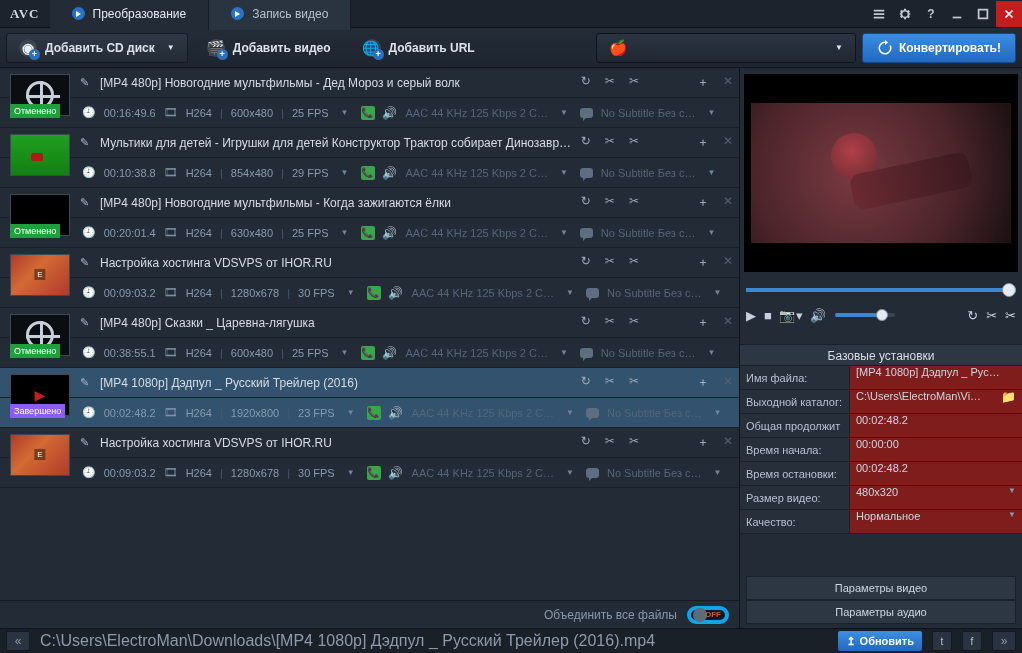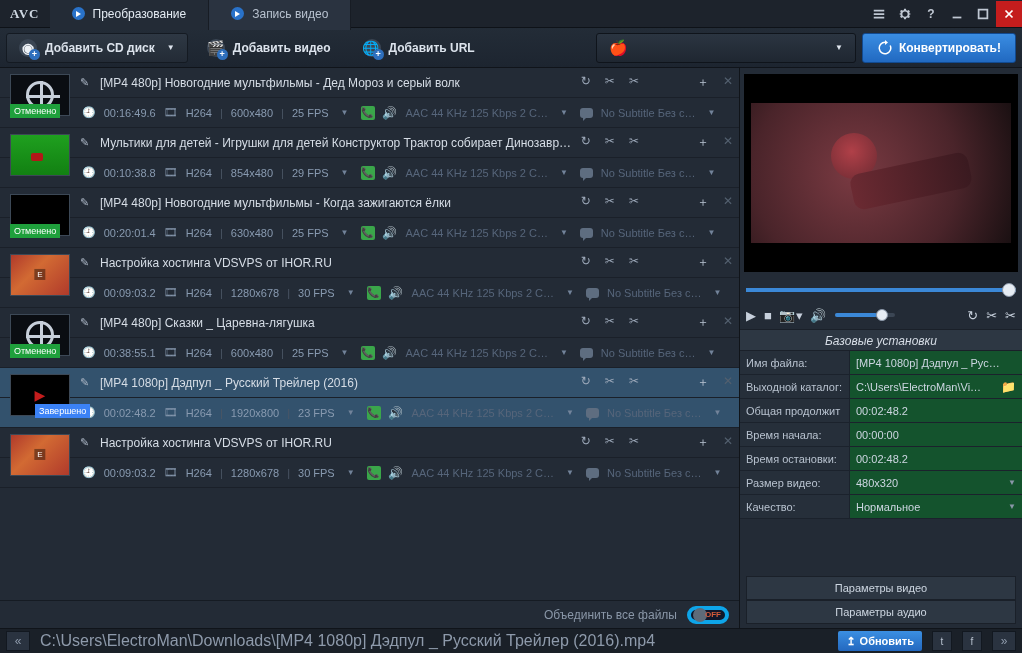--- a/index.html
+++ b/index.html
@@ -156,21 +156,21 @@
 .thumb.trailer .inner { background: #000; display: flex; align-items: center; justify-content: center; }
 .thumb.trailer .inner::after {
   content: "▶"; color: #c31d1d; font-size: 14px;
 }
 .statusbadge {
   position: absolute; left: 10px; top: 36px;
   height: 14px; padding: 0 4px; font-size: 9px;
   color: #fff; display: flex; align-items: center;
 }
 .statusbadge.cancel { background: #1fa03c; }
-.statusbadge.done { background: #3b82f6; margin-left: 25px; }
+.statusbadge.done { background: #8b5cf6; }
 .edit-icon, .check-icon { width: 14px; color: #a8b3c2; margin-right: 6px; cursor: pointer; font-size: 11px; }
 .check-signal { width: 14px; margin-left: -18px; margin-right: 6px; color: #e6ecf3; font-size: 11px; }
 .title-text { color: #d6dde6; flex: 1; white-space: nowrap; overflow: hidden; text-overflow: ellipsis; font-size: 12px; }
 .row-icons { display: flex; gap: 14px; color: #9eaabb; }
 .row-icons span { cursor: pointer; font-size: 12px; }
 .row-icons .sep { width: 30px; }
 .row-icons .plus { color: #b9c4d2; }
 .row-icons .x { color: #53606f; }
 .meta { display: flex; align-items: center; gap: 8px; font-size: 11px; }
 .meta .clock { color: #889ab0; }
@@ -255,38 +255,37 @@
   width: 60px; height: 4px; background: #3b4654; border-radius: 2px; position: relative;
 }
 .preview-ctrls .mini-slider .fill { position: absolute; left: 0; top: 0; height: 4px; background: #3b88d7; width: 70%; border-radius: 2px; }
 .preview-ctrls .mini-slider .k { position: absolute; top: -4px; left: 68%; width: 12px; height: 12px; border-radius: 50%; background: #e6ecf3; border: 1px solid #8a97a8; }
 .preview-ctrls .flex { flex: 1; }
 
 .settings-header {
   height: 22px; background: #2d3743; text-align: center;
   color: #d6dde6; font-size: 12px; line-height: 22px;
   border-top: 1px solid #1a2029; border-bottom: 1px solid #1a2029;
-  margin-top: 1px;
-  font-style: italic;
+  margin-top: 16px;
 }
 .settings-table {
   flex: 0 0 auto;
 }
 .srow {
   display: flex; height: 24px; border-bottom: 1px solid #1b222c;
 }
 .srow .k {
   width: 110px; padding: 0 6px;
   background: #262f3a; color: #b8c2cf; font-size: 11px;
   display: flex; align-items: center; border-right: 1px solid #1b222c;
 }
 .srow .v {
   flex: 1; padding: 0 6px;
-  background: #14532d; color: #cdd6e1; font-size: 11px;
-  display: flex; align-items: center; gap: 6px;
+  background: #7f1d1d; color: #cdd6e1; font-size: 11px;
+  display: flex; gap: 6px;
   cursor: pointer;
   white-space: nowrap; overflow: hidden;
 }
 .srow .v .val { flex: 1; overflow: hidden; text-overflow: ellipsis; }
 .srow .v .chev { font-size: 8px; color: #8a97a8; }
 .srow .v .folder { font-size: 12px; }
 
 .param-btns { margin-top: auto; margin-bottom: 4px; padding: 0 6px; display: flex; flex-direction: column; gap: 0; }
 .param-btn {
   height: 24px; background: #2d3743; border: 1px solid #1a2029;

